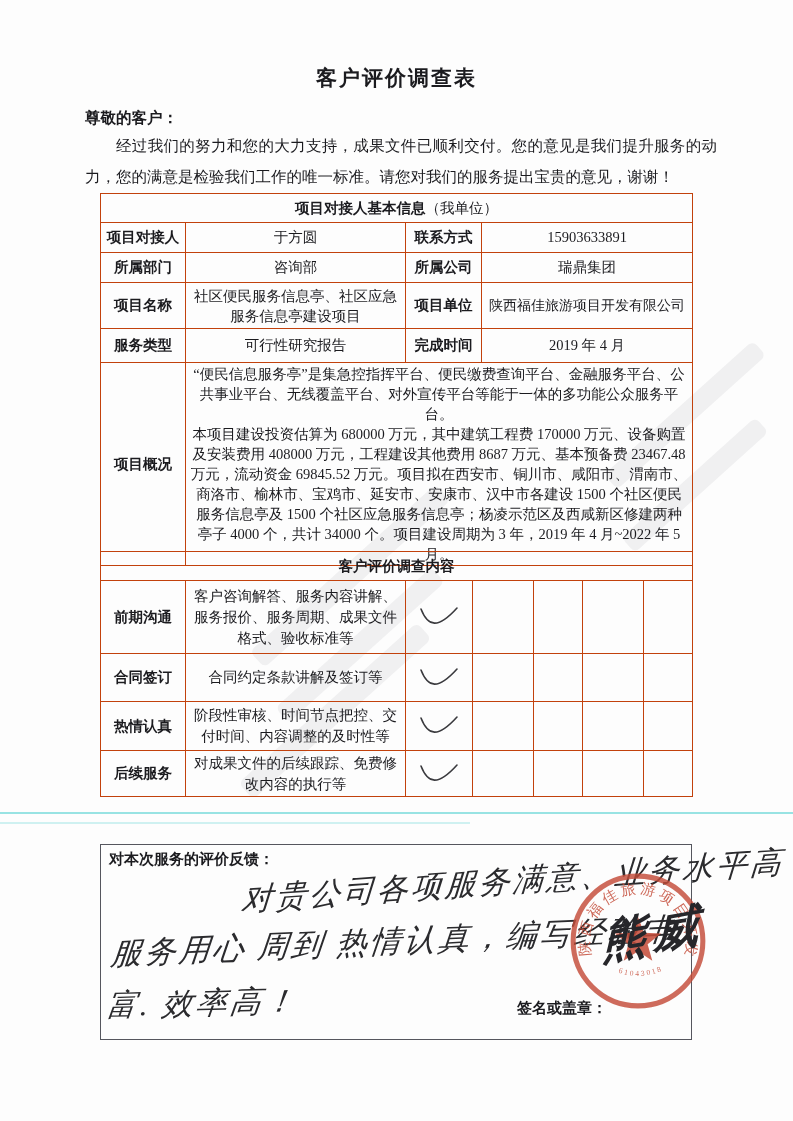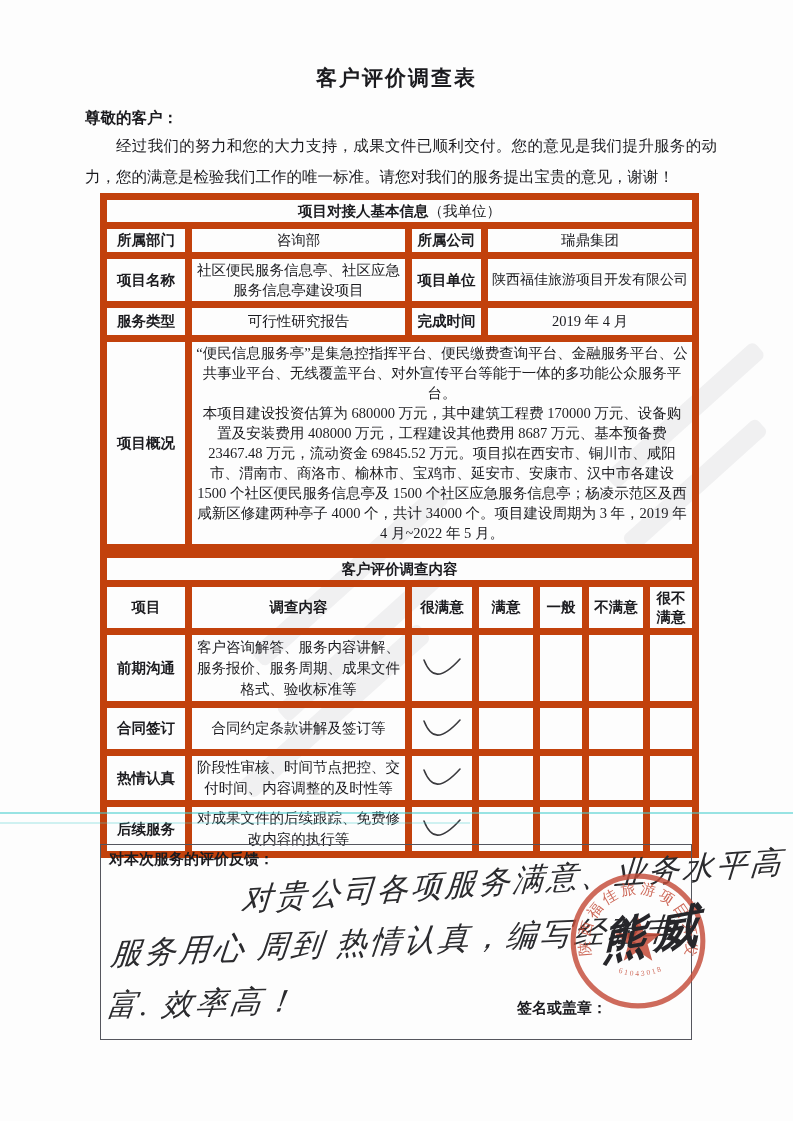--- a/index.html
+++ b/index.html
@@ -21,21 +21,21 @@
   .intro{
     position:absolute;top:130px;left:85px;width:632px;
     font-size:15.5px;line-height:31px;text-indent:2em;text-align:justify;
   }
   .tbl{
     position:absolute;left:100px;width:592px;
     border-collapse:collapse;table-layout:fixed;
     box-sizing:border-box;
   }
   .tbl td,.tbl th{
-    border:7px solid #c2410c;
+    border:1px solid #c2410c;
     padding:1px 4px;box-sizing:border-box;
     font-size:14.5px;text-align:center;vertical-align:middle;
     overflow:hidden;
   }
   .t1{top:193px;}
   .t2{top:551px;}
   .sec-hdr{font-size:15.5px;font-weight:bold;height:28px;}
   .sec-hdr .suffix{font-weight:normal;}
   .lbl{font-weight:bold;font-size:15px;}
   .val{font-size:14.5px;}
@@ -113,20 +113,26 @@
         <col style="width:85px">
         <col style="width:220px">
         <col style="width:76px">
         <col style="width:211px">
       </colgroup>
     <tbody>
         <tr style="height:29px">
       <td colspan="4" class="sec-hdr">
         <span>项目对接人基本信息</span><span class="suffix">（我单位）</span>
       </td>
+    </tr>
+    <tr style="height:30px">
+      <td class="lbl">项目对接人</td>
+      <td class="val">于方圆</td>
+      <td class="lbl">联系方式</td>
+      <td class="val">15903633891</td>
     </tr>
     <tr style="height:30px">
       <td class="lbl">所属部门</td>
       <td class="val">咨询部</td>
       <td class="lbl">所属公司</td>
       <td class="val">瑞鼎集团</td>
     </tr>
     <tr style="height:46px">
       <td class="lbl">项目名称</td>
       <td class="name-cell">社区便民服务信息亭、社区应急服务信息亭建设项目</td>
@@ -155,29 +161,20 @@
         <col style="width:220px">
         <col style="width:67px">
       <col style="width:61px">
         <col style="width:49px">
         <col style="width:61px">
         <col style="width:49px">
     </colgroup>
     <tbody>
         <tr style="height:29px">
       <td colspan="7" class="sec-hdr">客户评价调查内容</td>
-    </tr>
-    <tr class="survey-col-hdr" style="height:48px">
-      <th>项目</th>
-      <th>调查内容</th>
-      <th>很满意</th>
-      <th>满意</th>
-      <th>一般</th>
-      <th>不满意</th>
-      <th>很不满意</th>
     </tr>
     </tbody>
       <tbody id="survey-rows">
         <tr style="height: 73px;">
       <td class="lbl">前期沟通</td>
       <td class="survey-content">客户咨询解答、服务内容讲解、服务报价、服务周期、成果文件格式、验收标准等</td>
       <td class="check">
             <svg width="42" height="22" viewBox="0 0 42 22">
               <path d="M3 3 C10 21, 20 23, 39 2" fill="none" stroke="#3a3a3e" stroke-width="1.6" stroke-linecap="round"></path>
             </svg>

